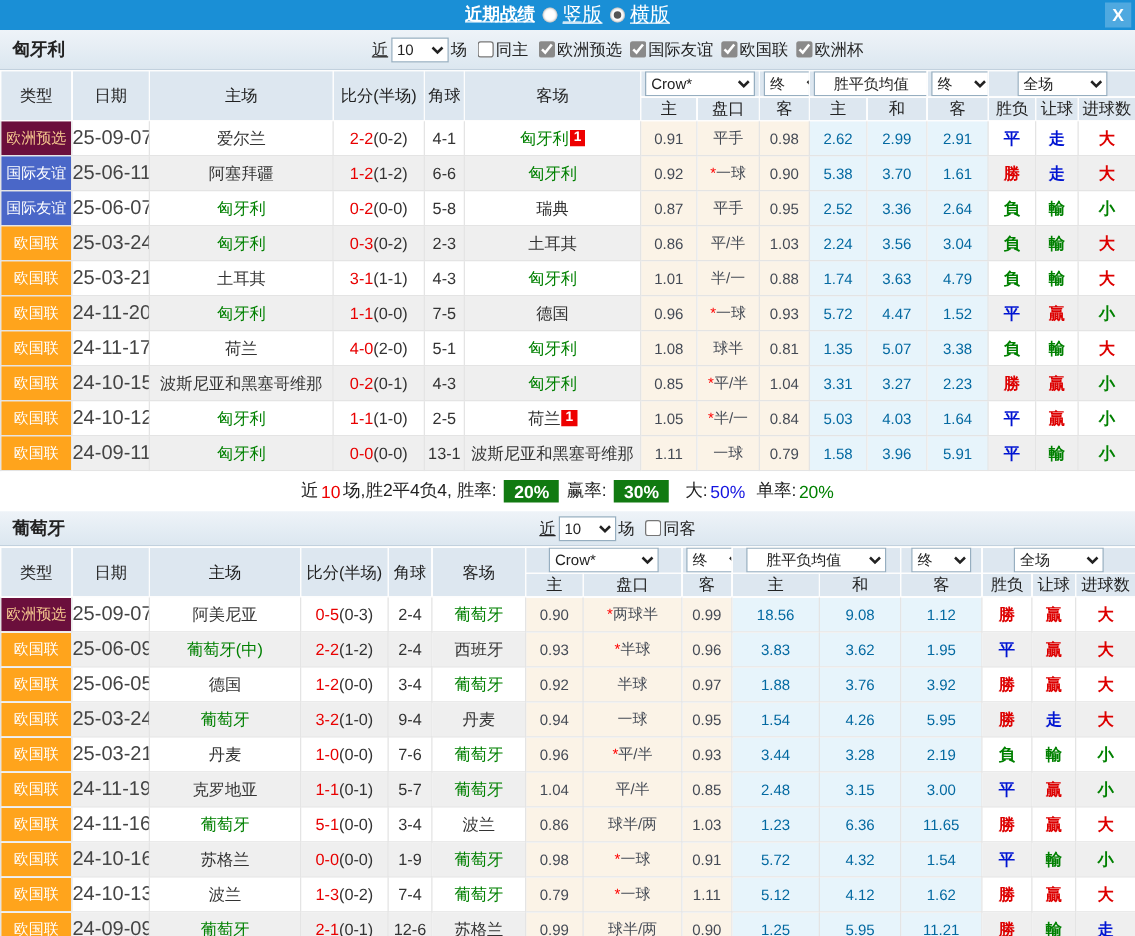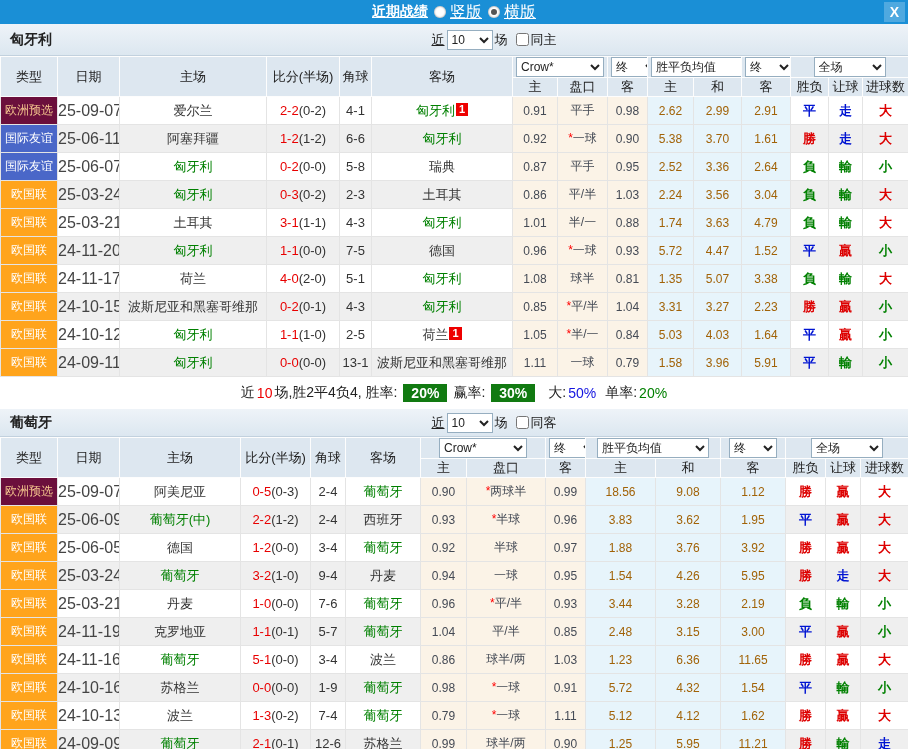--- a/index.html
+++ b/index.html
@@ -19,41 +19,41 @@
   .filterbar { height:32px; background:linear-gradient(#eef3f8,#dce7f0); border-bottom:1px solid #c2d1de; display:flex; align-items:center; font-size:13px; color:#222; padding:0 10px; }
   .filterbar.compact { height:28px; }
   .filterbar .team { font-weight:bold; font-size:14px; width:140px; }
   .filterbar .controls { flex:1; display:flex; align-items:center; justify-content:center; }
   .filterbar .controls > * { margin:0 1px; }
   .u { text-decoration:underline; }
   select { font-size:12px; height:20px; border:1px solid #96aec0; background:#fff; color:#222; margin:0 3px; }
   .sel-count { width:46px; }
   .sel-crow { width:88px; }
   .sel-final { width:48px; }
-  .sel-wdl { width:112px; }
+  .sel-wdl { width:112px;padding-left:11px; }
   .sel-full { width:72px; }
   input[type="checkbox"] { width:13px; height:13px; margin:0 2px 0 6px; accent-color:#8a8a8a; vertical-align:-2px; }
   label { white-space:nowrap; }
 
   
   table { border-collapse:collapse; table-layout:fixed; width:908px; }
   thead th { background:#dde7f0; border:1px solid #fdfdfd; font-weight:normal; font-size:13px; color:#222; padding:0; height:18px; white-space:nowrap; overflow:hidden; }
   thead tr.r1 th { height:20px; }
   tbody td { border:1px solid #e4e4e4; text-align:center; height:28px; padding:0; white-space:nowrap; overflow:hidden; font-size:13px; color:#333; background:#fff; }
   tbody tr.alt td { background:#efefef; }
   td.c-type { font-size:12px; }
   .t-preselect { background:#6b0f3c !important; color:#f6c88f; }
   .t-friendly  { background:#4a67c8 !important; color:#fff; }
   .t-nations   { background:#ffa41c !important; color:#fff; }
   td.c-date { font-size:16px; color:#444; }
   .green { color:#008000; }
   .s-main { color:#e80000; }
   .s-half { color:#333;margin-top:38px; }
   td.c-odds { background:#fbf3e7 !important; font-size:12px; color:#444a55; }
-  td.c-mean { background:#e7f4fb !important; font-size:12px; color:#a16207; }
+  td.c-mean { background:#e7f4fb !important; font-size:12px; color:#0369a1; }
   td.c-res { font-weight:bold; }
   .res-red { color:#dd0000; }
   .res-blue { color:#0014d2; }
   .res-green { color:#008000; }
   .star { color:#ff0000; }
   .badge { display:inline-block; background:#ee0000; color:#fff; font-size:11px; line-height:13px; padding:0 3px; margin-left:1px; font-weight:bold; vertical-align:2px; }
 
   
   .summary { height:32px; display:flex; align-items:center; justify-content:center; font-size:14px; color:#222; background:#fff; }
   .summary span { margin:0 1px; }
@@ -79,20 +79,21 @@
     <div class="closebtn">X</div>
   </div>
 
   <div class="filterbar">
     <span class="team">匈牙利</span>
     <span class="controls">
       <span class="u">近</span>
       <select class="sel-count"><option>10</option></select>
       <span>场</span>
       <label><input type="checkbox" style=""><span>同主</span></label>
+      <span><label><input type="checkbox" checked="" style="">欧洲预选</label><label><input type="checkbox" checked="" style="">国际友谊</label><label><input type="checkbox" checked="" style="">欧国联</label><label><input type="checkbox" checked="" style="">欧洲杯</label></span>
     </span>
     <span style="width:60px"></span>
   </div>
 
   <table>
     <colgroup>
       <col style="width:57px">
         <col style="width:62px">
         <col style="width:147px">
         <col style="width:73px">

